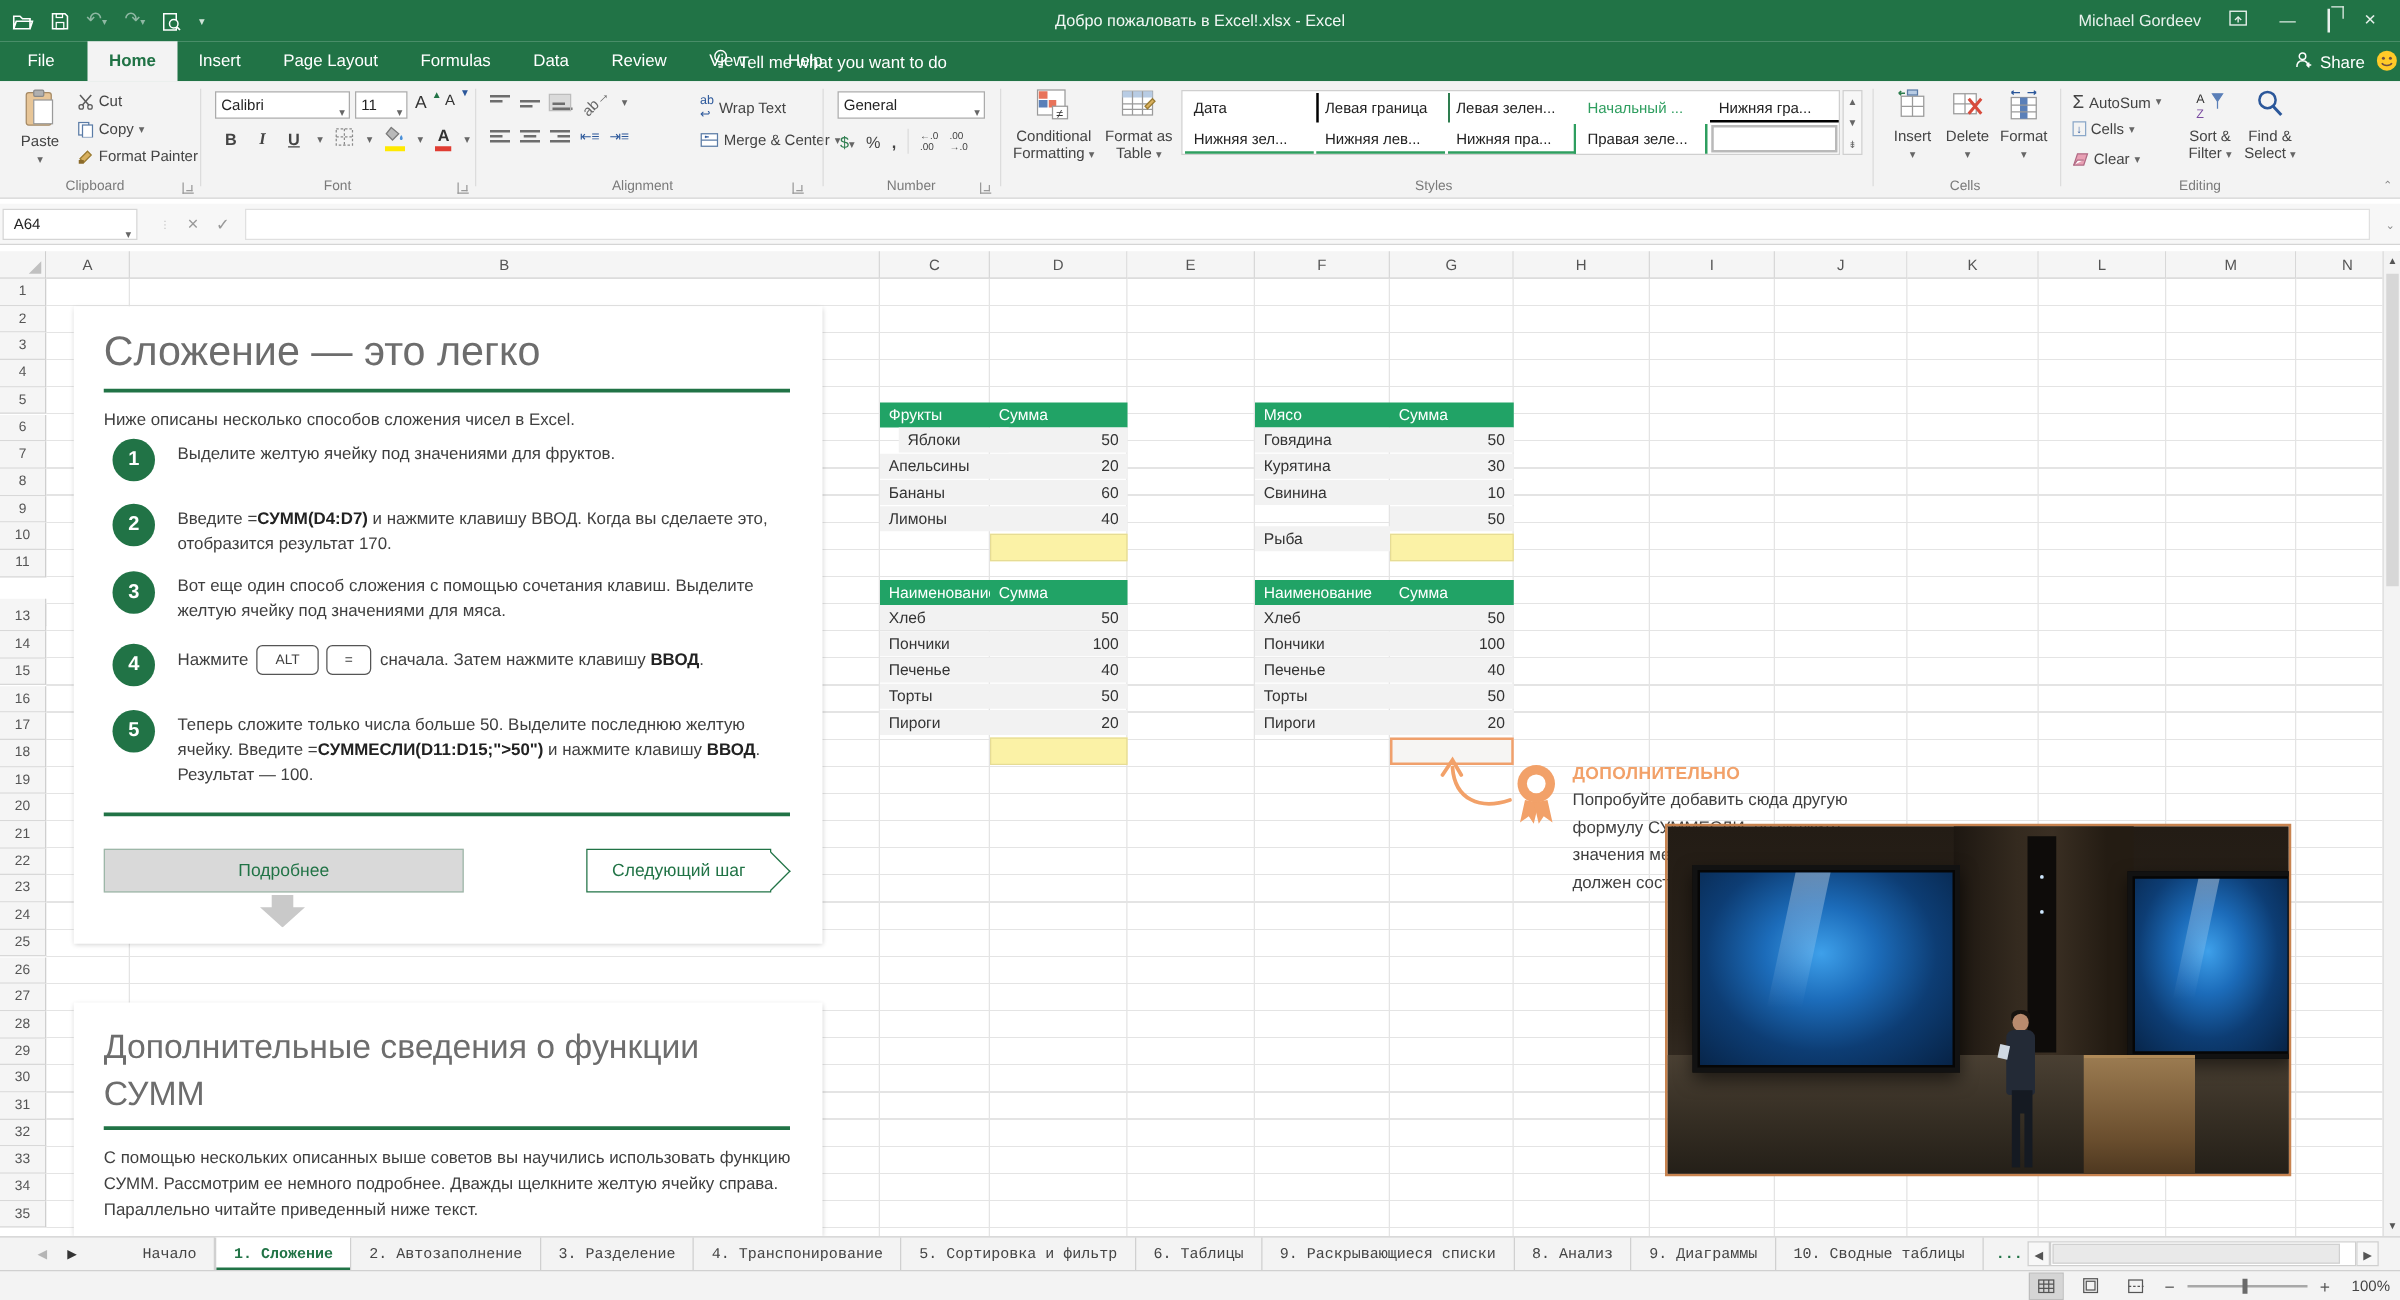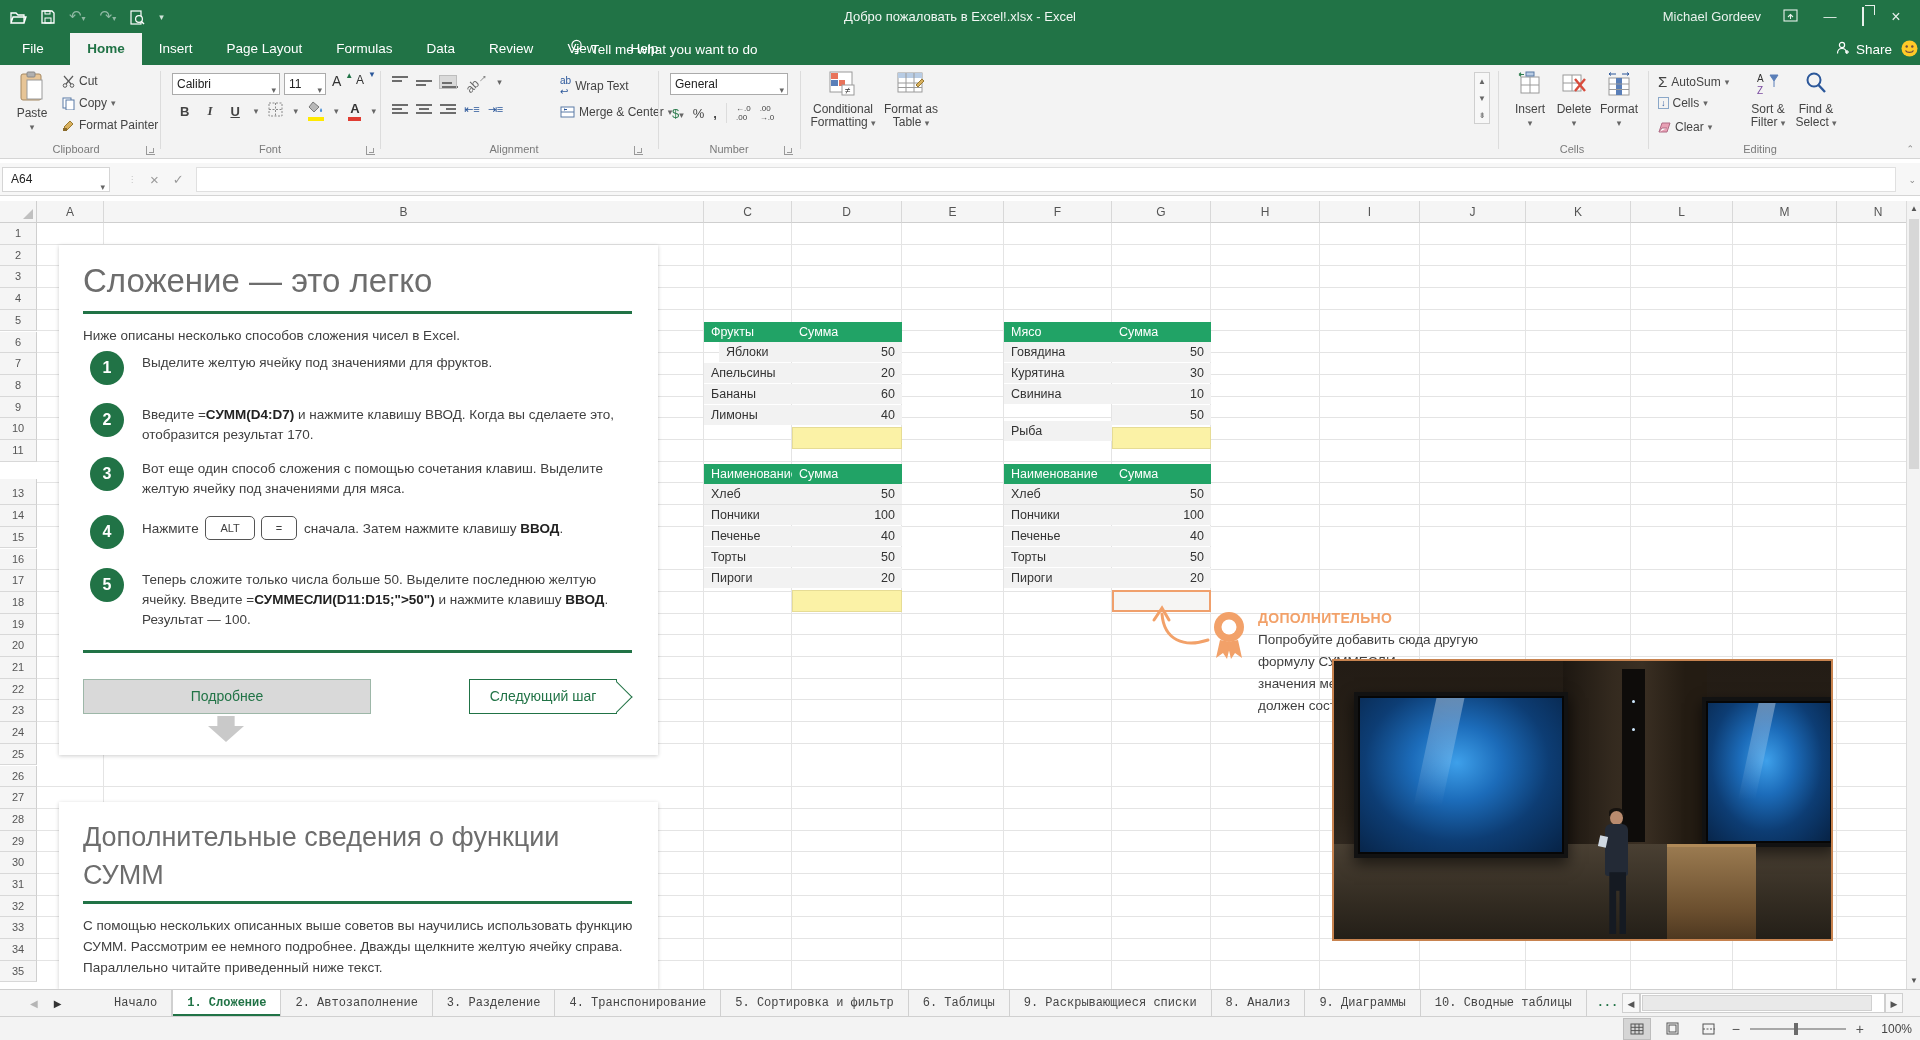--- a/index.html
+++ b/index.html
@@ -370,21 +370,34 @@
           <rect x="1" y="2" width="24" height="19" fill="#fff" stroke="#9a9a9a"></rect>
           <rect x="1" y="2" width="24" height="5" fill="#b8cce4"></rect>
           <line x1="9" y1="2" x2="9" y2="21" stroke="#9a9a9a"></line>
           <line x1="17" y1="2" x2="17" y2="21" stroke="#9a9a9a"></line>
           <line x1="1" y1="12" x2="25" y2="12" stroke="#9a9a9a"></line>
           <line x1="1" y1="16.5" x2="25" y2="16.5" stroke="#9a9a9a"></line>
           <path d="M19 14 L25 8 L27 10 L21 16 Z" fill="#d8b05e" stroke="#9a7a30"></path>
         </svg>
       <div class="cap"><span>Format as</span><br><span>Table</span> <span class="dd">▾</span></div>
     </div>
+    <div class="gallery" id="styles-gallery">
+        <div class="gcell plain" style="left: 2px; top: 1px;">Дата</div>
+        <div class="gcell left-black" style="left: 107px; top: 1px;">Левая граница</div>
+        <div class="gcell left-green" style="left: 212px; top: 1px;">Левая зелен...</div>
+        <div class="gcell green-text" style="left: 317px; top: 1px;">Начальный ...</div>
+        <div class="gcell bottom-black" style="left: 422px; top: 1px;">Нижняя гра...</div>
+        <div class="gcell bottom-green" style="left: 2px; top: 26px;">Нижняя зел...</div>
+        <div class="gcell bottom-green2" style="left: 107px; top: 26px;">Нижняя лев...</div>
+        <div class="gcell bottom-right-green" style="left: 212px; top: 26px;">Нижняя пра...</div>
+        <div class="gcell right-green" style="left: 317px; top: 26px;">Правая зеле...</div>
+        <div class="gcell blank" style="left: 422px; top: 26px;"></div>
+      </div>
     <div class="gscroll">▲<br>▼<br>⇟</div>
+    <div class="grouplabel" style="left:800px; width:694px;">Styles</div>
     <div class="rsep" style="left:1498px;"></div>
 
     <div class="bigbtn" style="left:1508px; width:44px;">
       <svg width="26" height="26" viewBox="0 0 26 26">
           <rect x="4" y="6" width="18" height="16" fill="#fff" stroke="#9a9a9a"></rect>
           <line x1="13" y1="6" x2="13" y2="22" stroke="#9a9a9a"></line>
           <line x1="4" y1="14" x2="22" y2="14" stroke="#9a9a9a"></line>
           <rect x="9" y="1" width="8" height="4" fill="#b8cce4" stroke="#5a7ba6"></rect>
           <path d="M2 3.5 L7 3.5 M2 3.5 L4 1.8 M2 3.5 L4 5.2" stroke="#2e7d4f" fill="none" stroke-width="1.2"></path>
         </svg>

